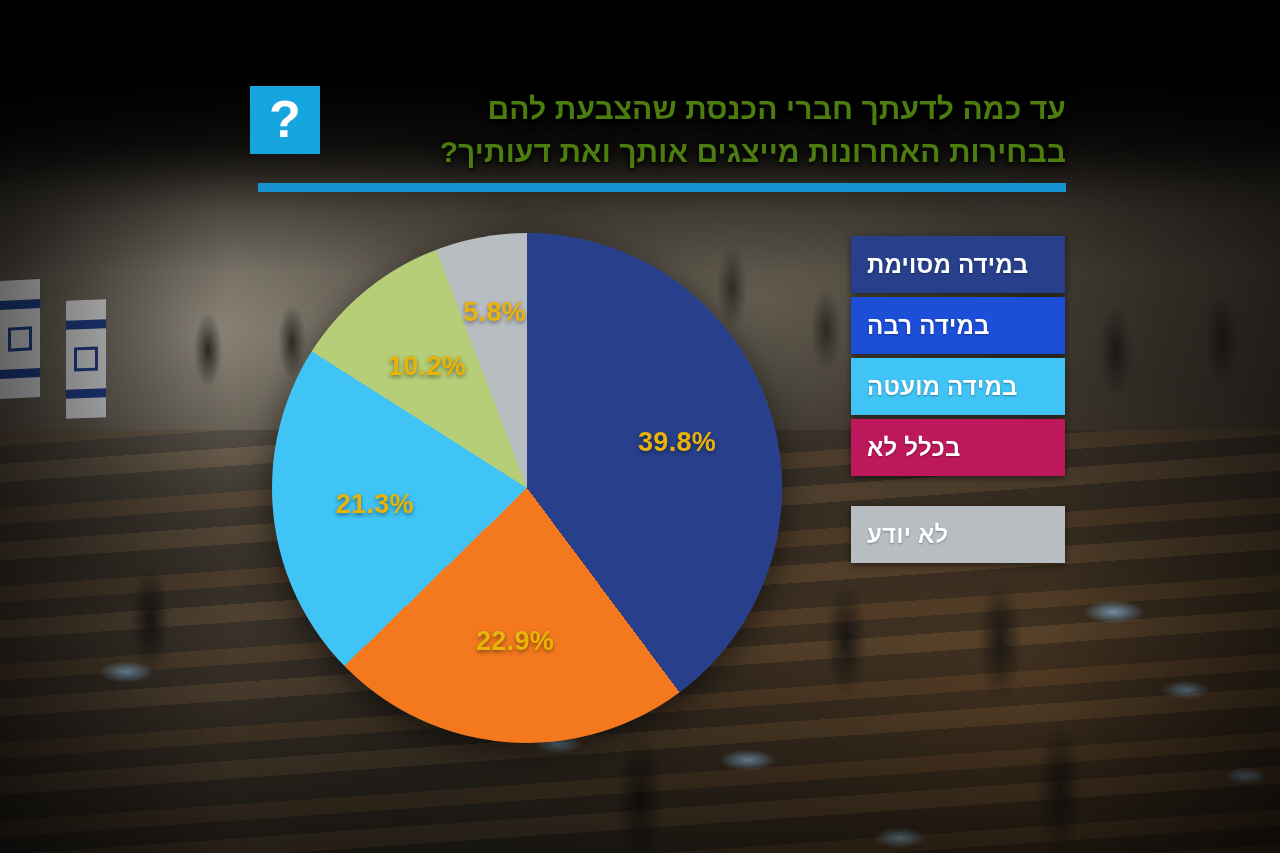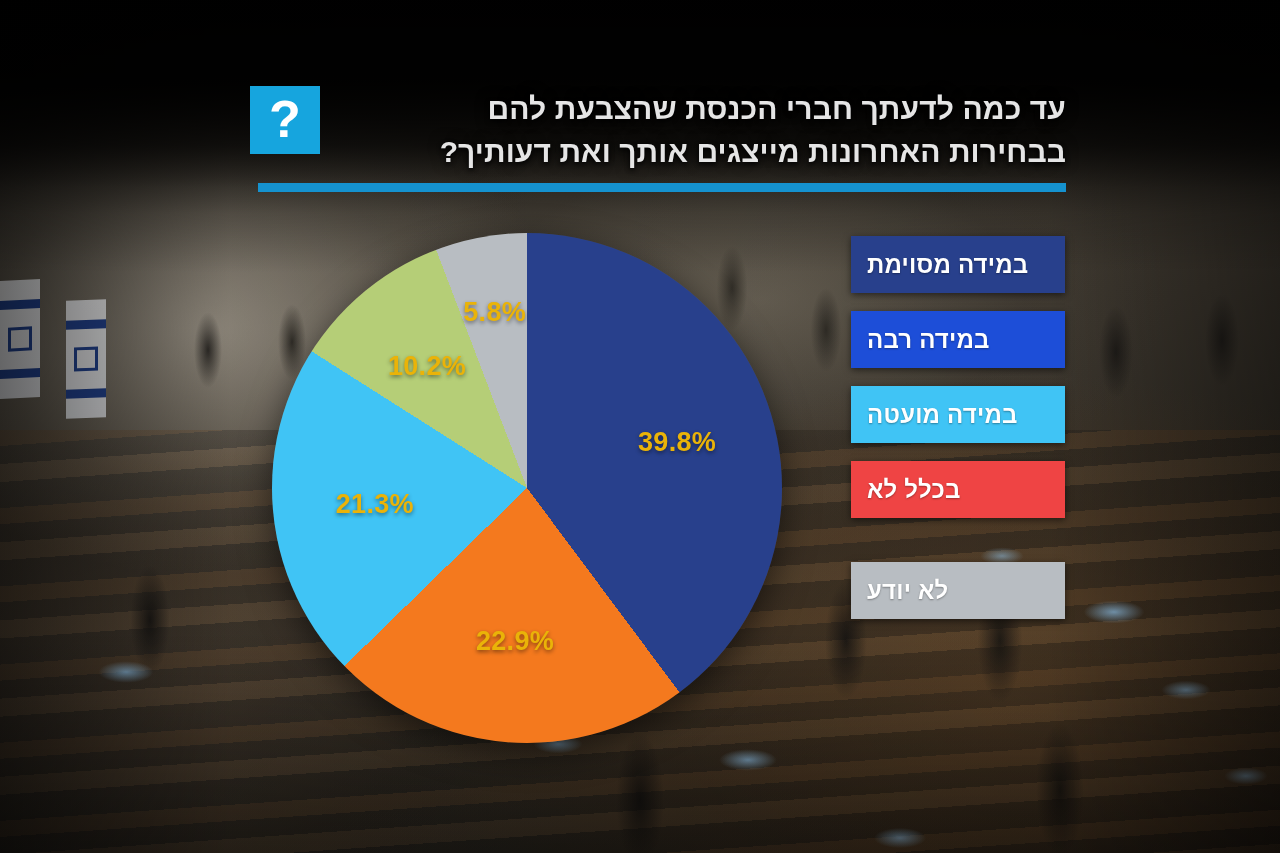--- a/index.html
+++ b/index.html
@@ -117,21 +117,21 @@
     width: 816px; height: 112px;
     display: flex;
     flex-direction: row;
     align-items: flex-start;
     justify-content: flex-end;
     gap: 14px;
   }
   #headline {
     flex: 1 1 auto;
     text-align: right;
-    color: #e5e5e5;
+    color: #4d7c0f;
     font-size: 30px;
     font-weight: 700;
     line-height: 1.42;
     letter-spacing: .1px;
     text-shadow: 0 2px 5px rgba(0,0,0,.95), 0 0 14px rgba(0,0,0,.8);
     padding-top: 4px;
     white-space: pre-line;
   }
   #qmark {
     flex: 0 0 auto;
@@ -174,21 +174,21 @@
     transform: translate(-50%, -50%);
   }
 
   
   #legend {
     position: absolute;
     left: 851px; top: 236px;
     width: 214px;
     display: flex;
     flex-direction: column;
-    gap: 18px;
+    gap: 4px;
   }
   .legend-item {
     height: 57px;
     display: flex;
     align-items: center;
     justify-content: flex-end;
     padding: 0 16px;
     box-sizing: border-box;
     box-shadow: 0 2px 7px rgba(0,0,0,.55);
   }
@@ -236,21 +236,21 @@
   <div id="legend">
       <div class="legend-item" style="background: rgb(40, 64, 140);">
         <span class="legend-label">במידה מסוימת</span>
       </div>
       <div class="legend-item" style="background: #1d4ed8;">
         <span class="legend-label">במידה רבה</span>
       </div>
       <div class="legend-item" style="background: rgb(64, 196, 245);">
         <span class="legend-label">במידה מועטה</span>
       </div>
-      <div class="legend-item" style="background: #ef4444;">
+      <div class="legend-item" style="background: #be185d;">
         <span class="legend-label">בכלל לא</span>
       </div>
       <div class="legend-item" style="background: rgb(184, 189, 194); margin-top: 26px;">
         <span class="legend-label">לא יודע</span>
       </div>
     </div>
 
 </div>
 
 </body></html>

